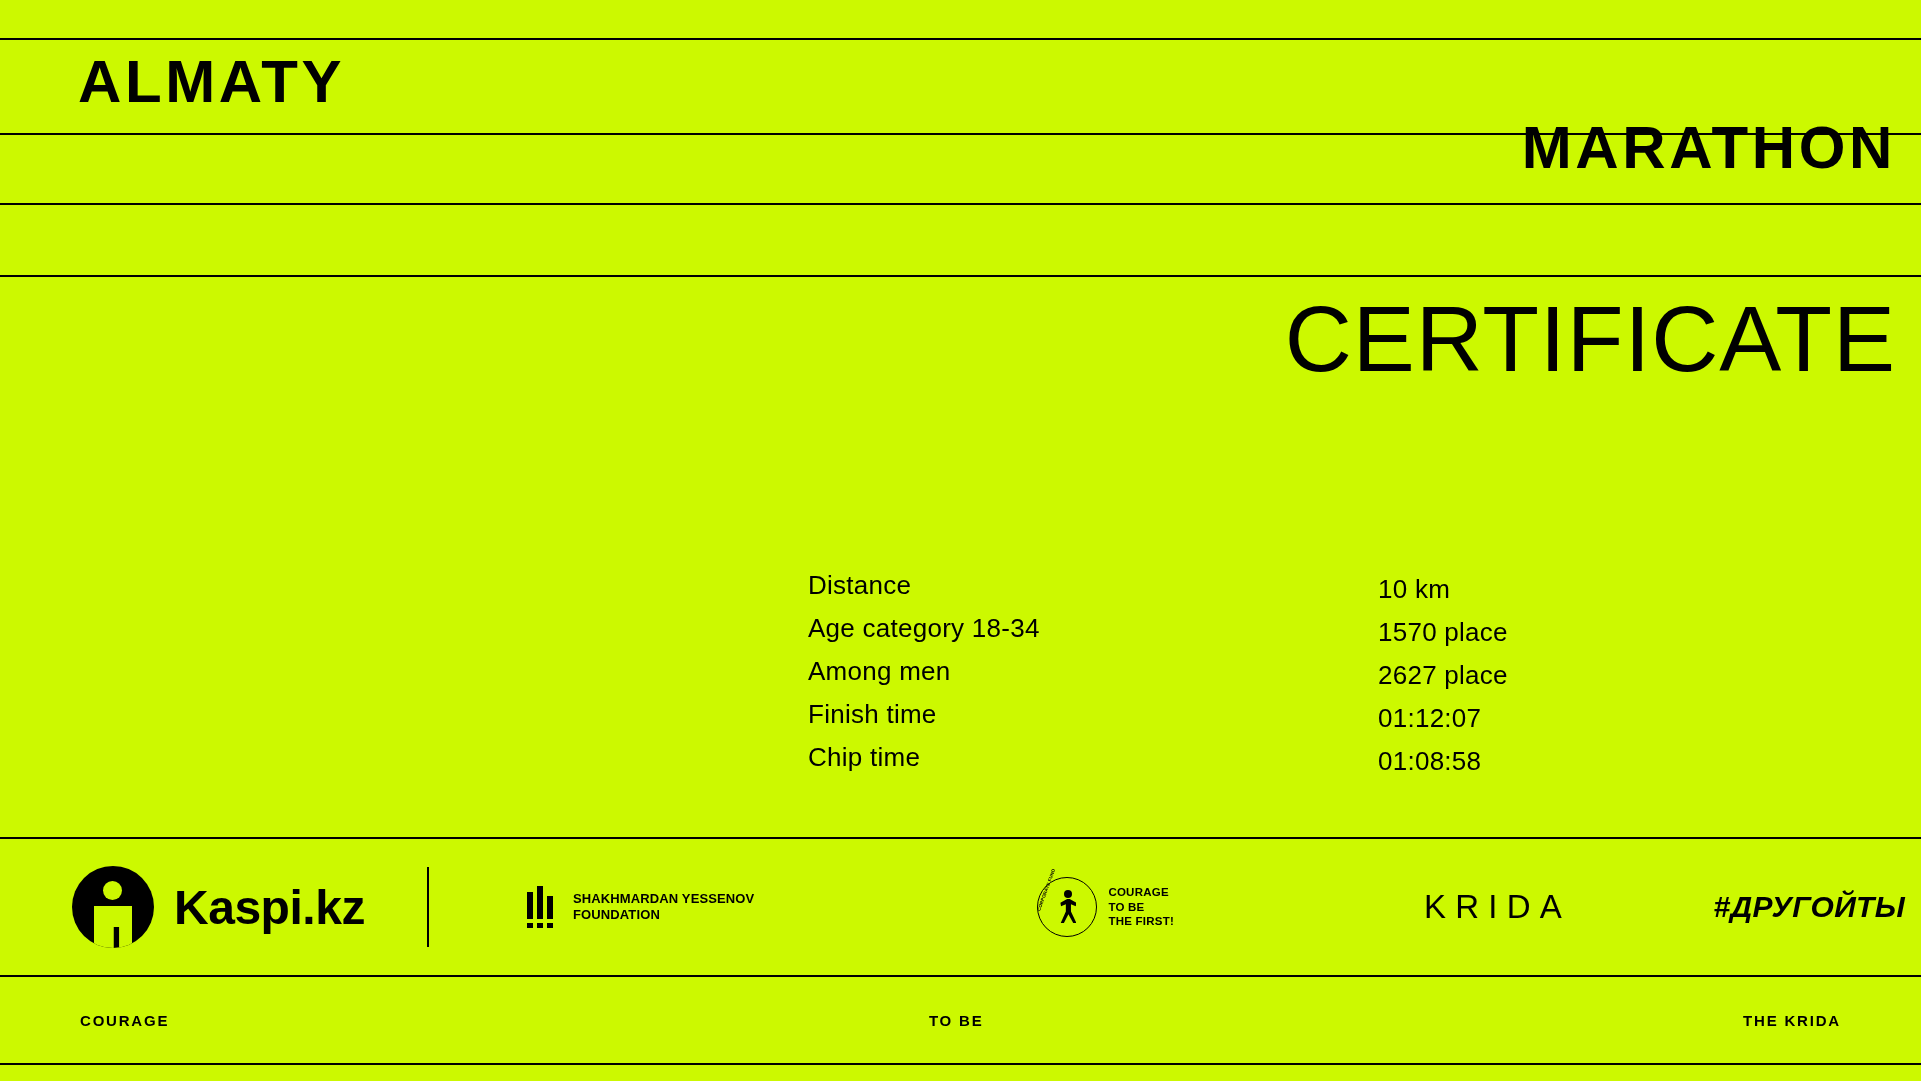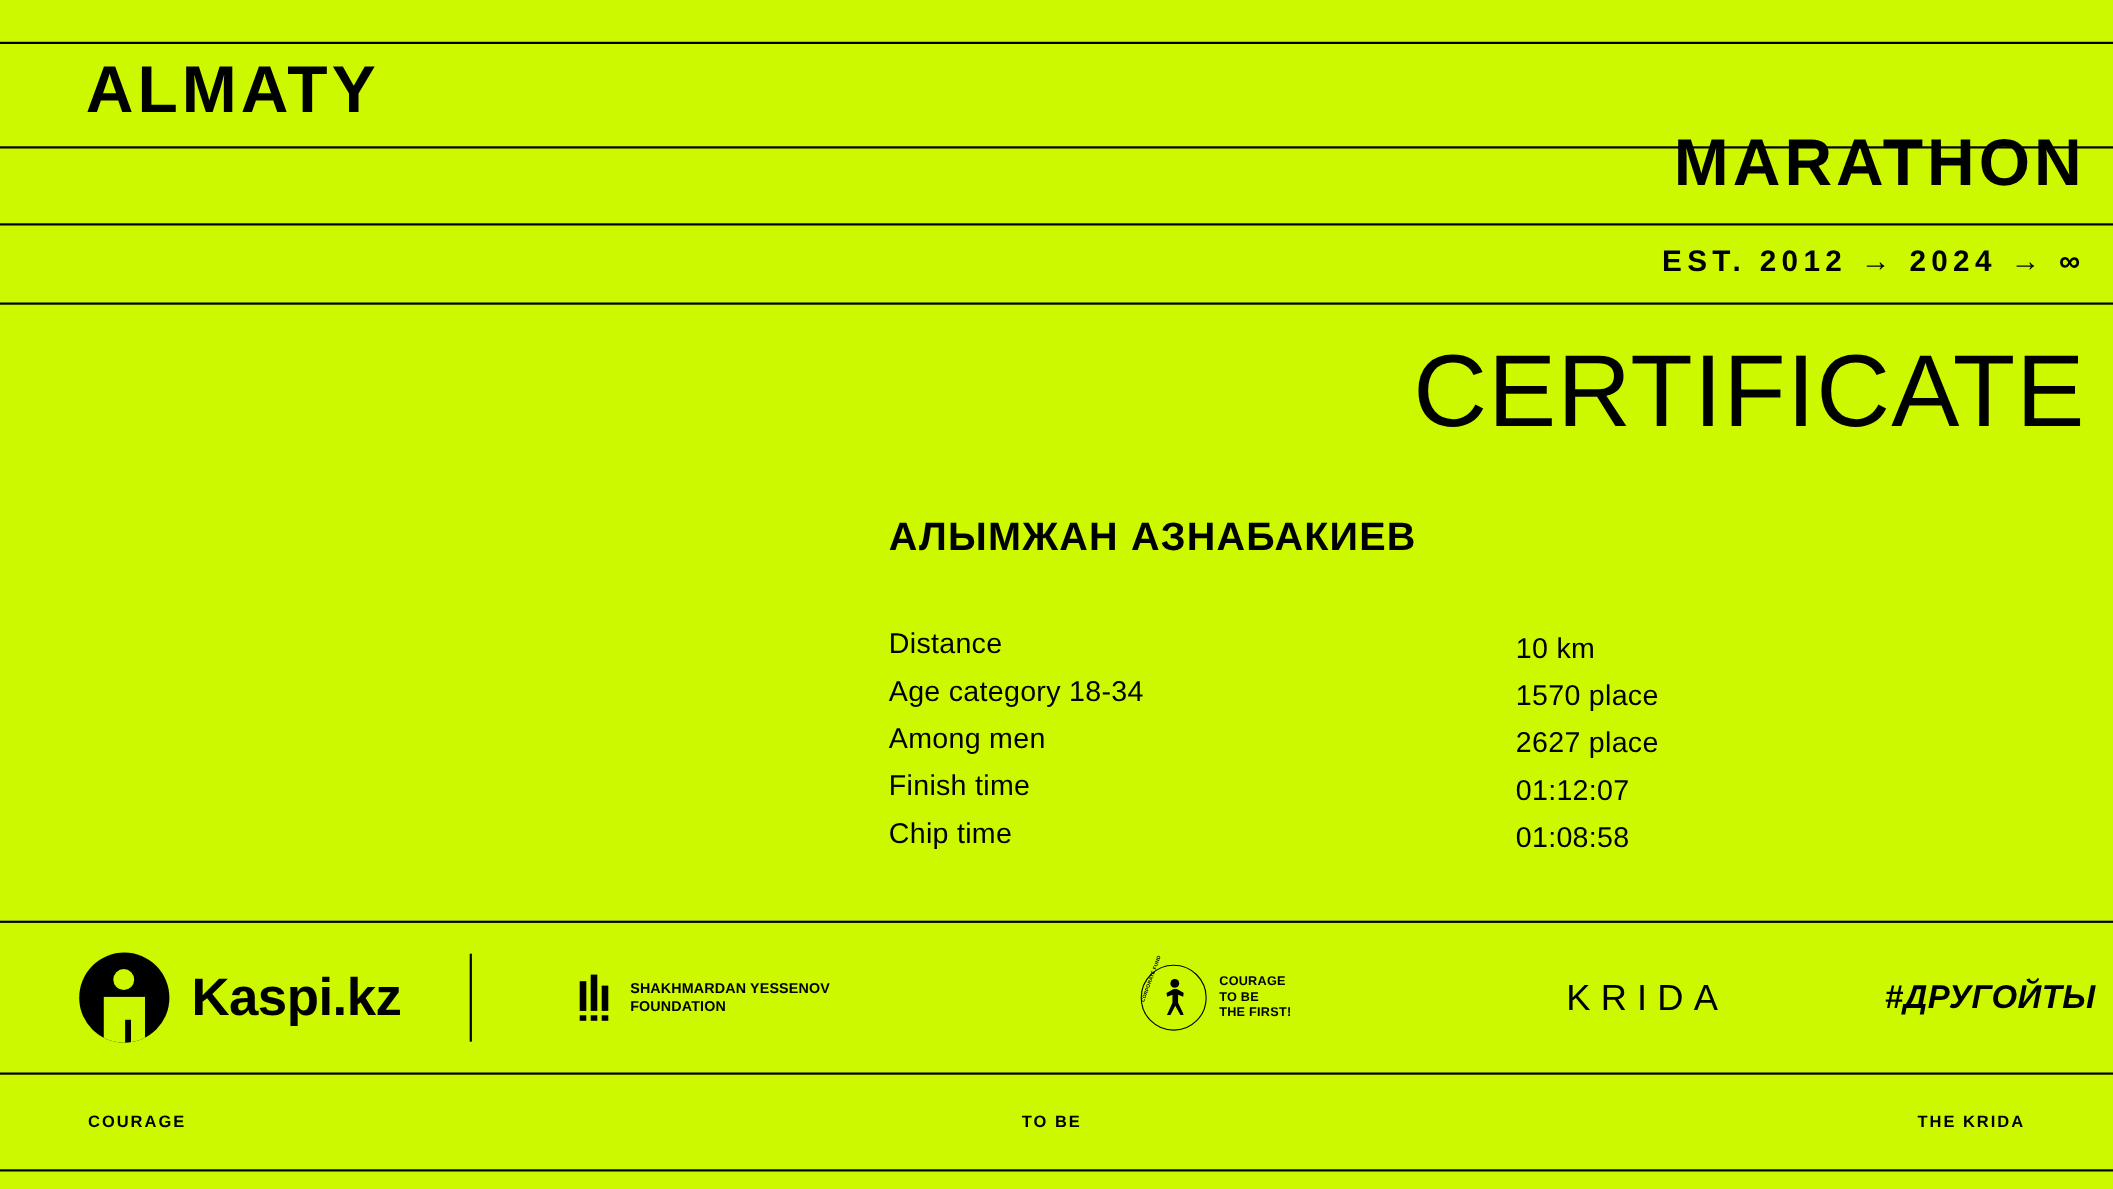--- a/index.html
+++ b/index.html
@@ -61,21 +61,21 @@
     font-size: 27px;
     font-weight: 700;
     letter-spacing: 0.18em;
     white-space: nowrap;
   }
 
   
   #certificate {
     position: absolute;
     right: 25px;
-    top: 309px;
+    top: 293px;
     font-size: 93px;
     font-weight: 400;
     letter-spacing: 0.01em;
     line-height: 1;
     white-space: nowrap;
   }
 
   
   #athlete {
     position: absolute;
@@ -305,25 +305,23 @@
   <div class="rule r3"></div>
   <div class="rule r4"></div>
   <div class="rule r5"></div>
   <div class="rule r6"></div>
   <div class="rule r7"></div>
 
   <div class="wordmark" id="marathon">MARATHON</div>
 
   <div class="wordmark" id="almaty">ALMATY</div>
 
-  <div id="est">EST. 2012 → 2024 → ∞</div>
 
   <div id="certificate">CERTIFICATE</div>
 
-  <div id="athlete">АЛЫМЖАН АЗНАБАКИЕВ</div>
 
   <div class="results">
     <div class="results-row">
       <div class="label">Distance</div>
       <div class="value">10 km</div>
     </div>
     <div class="results-row">
       <div class="label">Age category 18-34</div>
       <div class="value">1570 place</div>
     </div>

